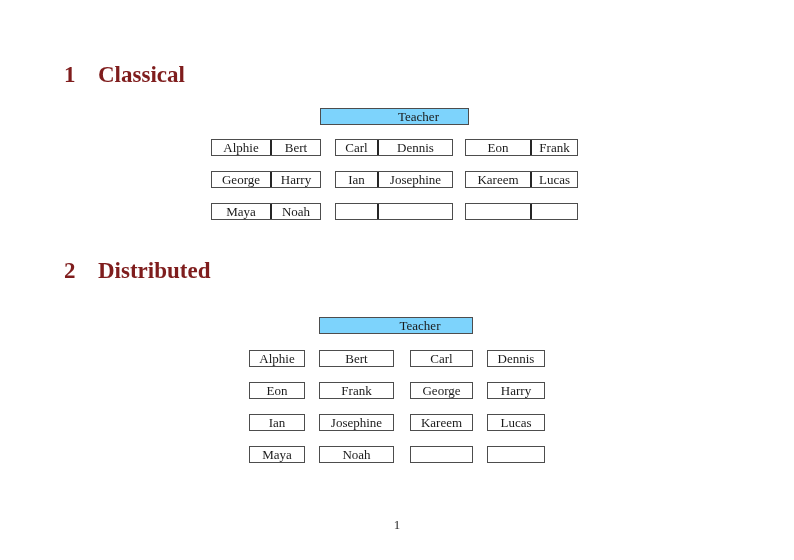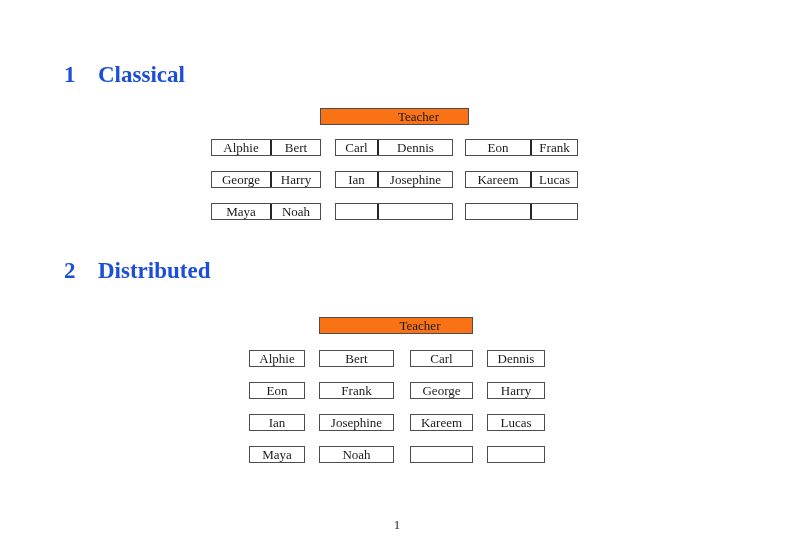--- a/index.html
+++ b/index.html
@@ -14,38 +14,38 @@
     background: #ffffff;
     font-family: "Liberation Serif", "DejaVu Serif", serif;
     color: #1a1a1a;
     overflow: hidden;
   }
   .section-heading {
     position: absolute;
     left: 64px;
     font-size: 23px;
     font-weight: bold;
-    color: #1d4ed8;
+    color: #7f1d1d;
     line-height: 1.1;
     white-space: nowrap;
   }
   .section-heading .num {
     display: inline-block;
     width: 34px;
   }
   .teacher-box {
     position: absolute;
     height: 17px;
     box-sizing: border-box;
     border: 1px solid #4d4d4d;
     display: flex;
     align-items: center;
     justify-content: center;
     font-size: 13px;
-    background: #f97316;
+    background: #7dd3fc;
     padding-left: 48px;
   }
   .desk {
     position: absolute;
     height: 17px;
     box-sizing: border-box;
     border: 1px solid #4d4d4d;
     display: flex;
     align-items: stretch;
     background: #ffffff;

